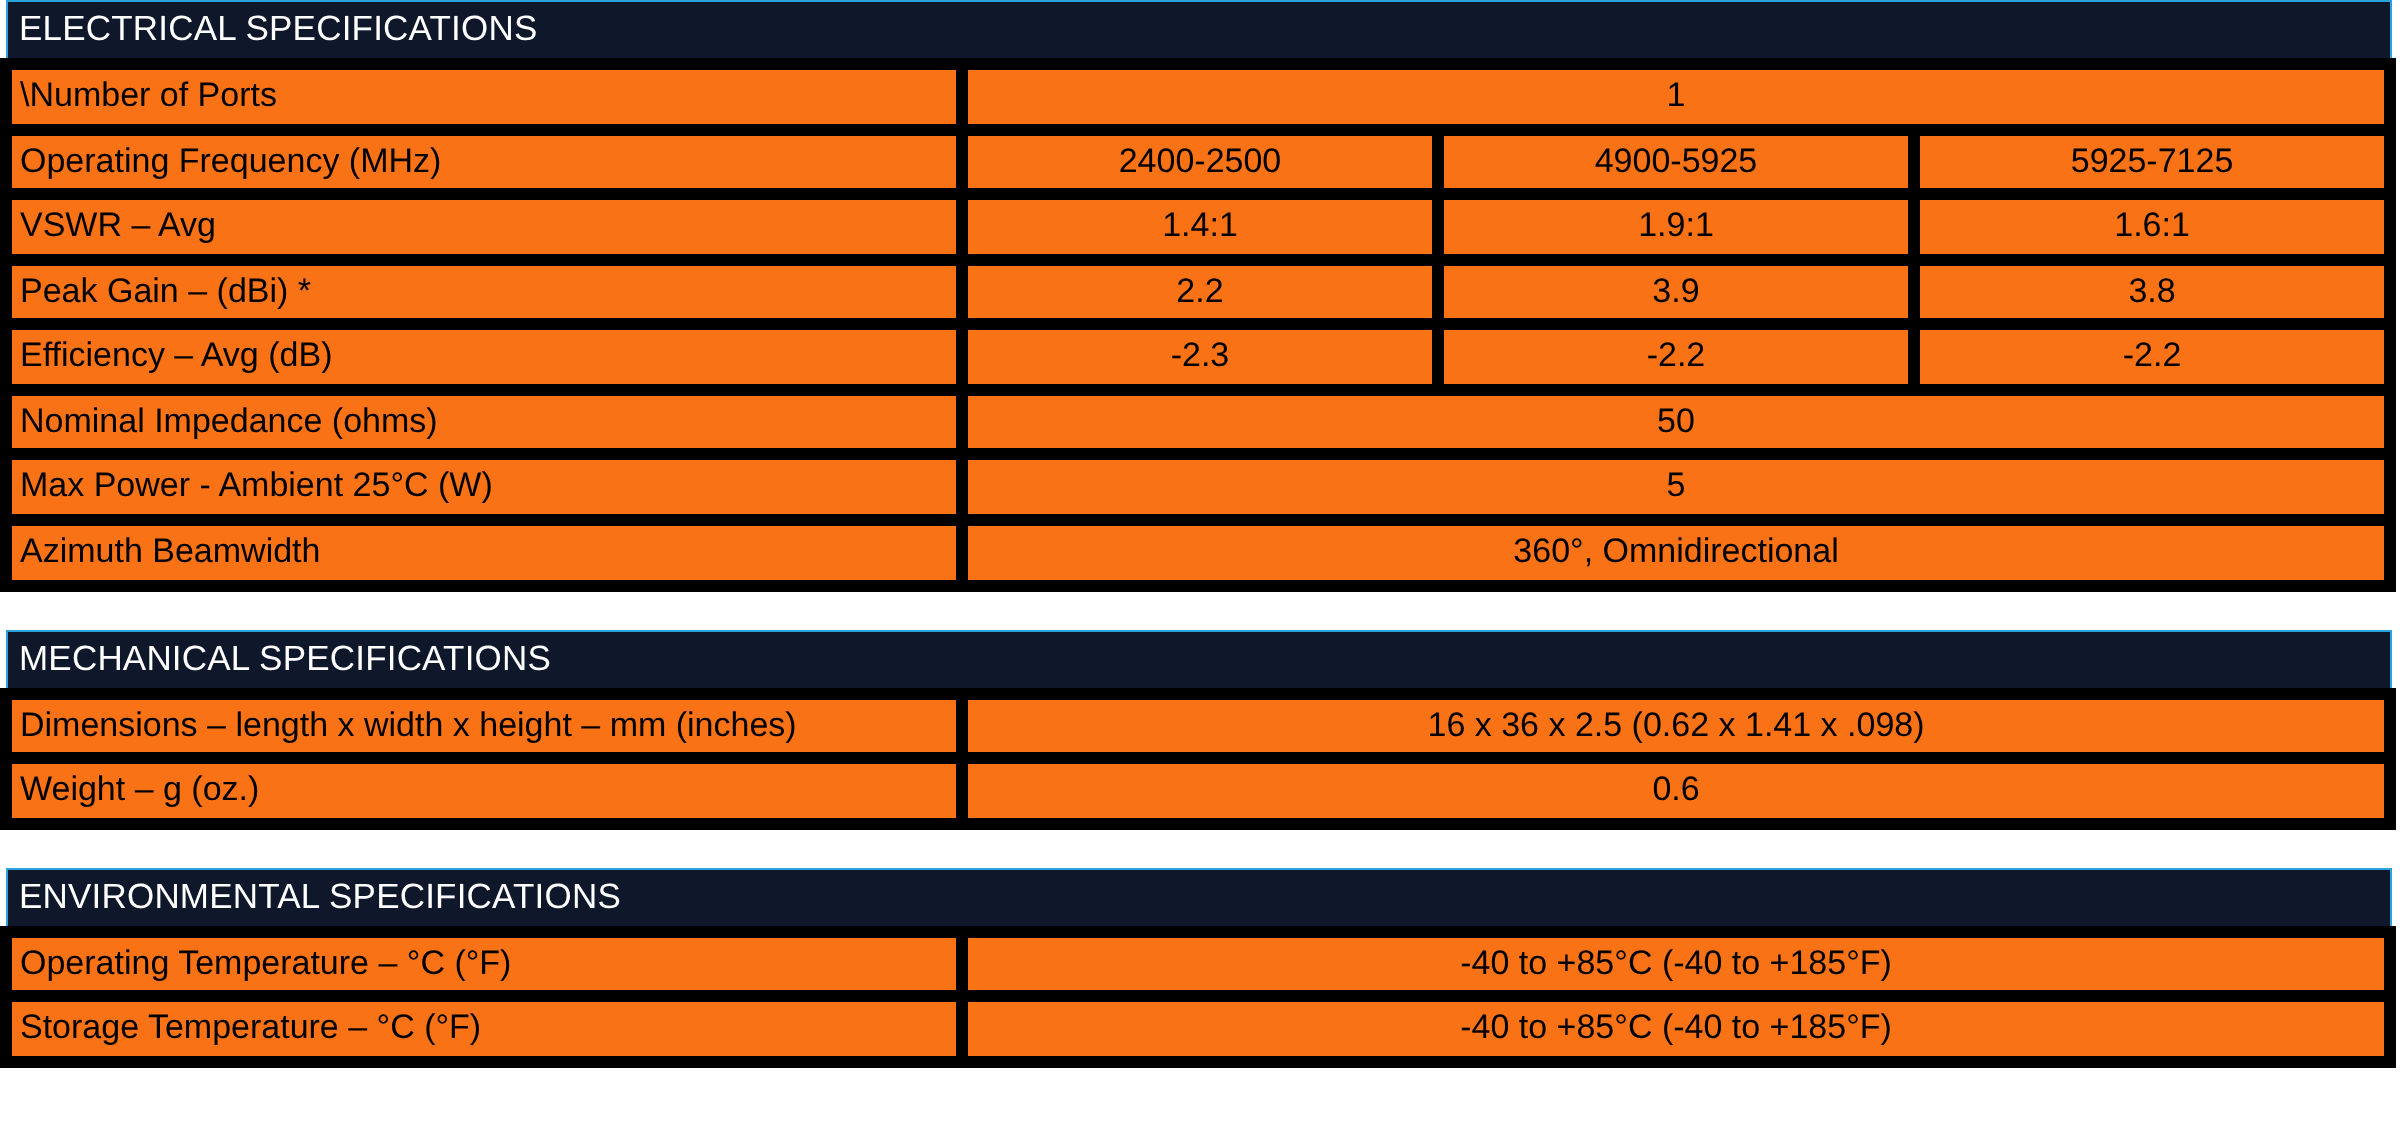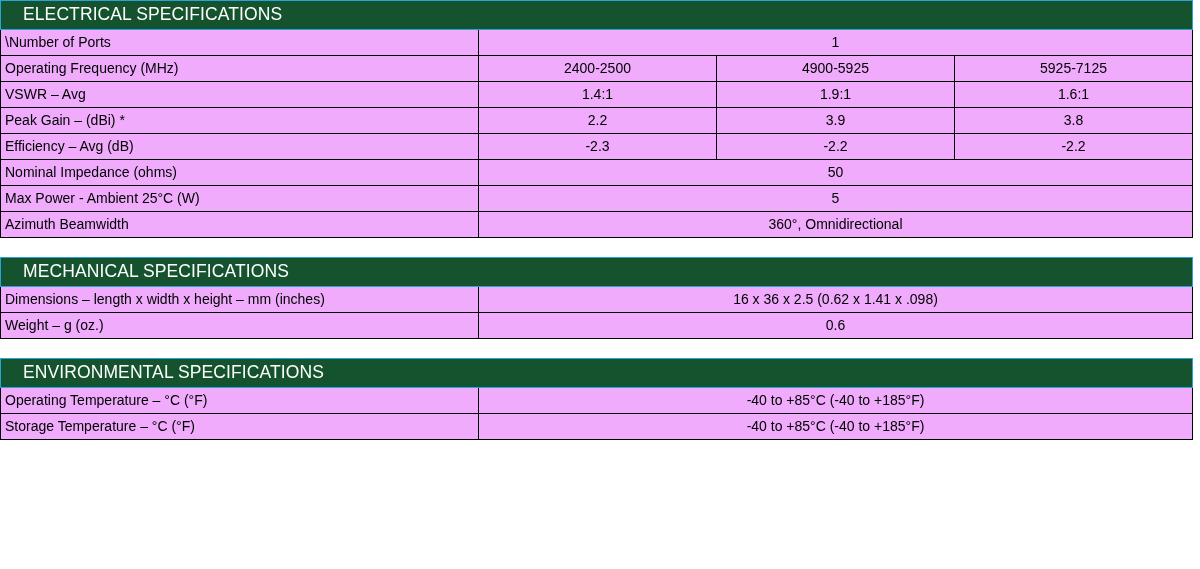--- a/index.html
+++ b/index.html
@@ -18,41 +18,41 @@
     width: 1192px;
     margin: 0 0 0 0;
     padding: 0;
   }
   table.spec {
     border-collapse: collapse;
     width: 1192px;
     table-layout: fixed;
   }
   table.spec td {
-    border: 1px solid #000000;
-    font-size: 14px;
+    border: 6px solid #000000;
+    font-size: 17px;
     line-height: 1.15;
     padding: 3px 4px 4px 4px;
     height: 18px;
     vertical-align: middle;
-    background: #f0abfc;
+    background: #f97316;
   }
   td.label {
     text-align: left;
     padding-left: 4px;
   }
   td.val {
     text-align: center;
   }
   tr.section td {
-    background: #14532d;
+    background: #0f172a;
     color: #ffffff;
     font-size: 17.5px;
     border: 1px solid #29a3dc;
-    padding: 3px 4px 5px 22px;
+    padding: 3px 4px 5px 6px;
     letter-spacing: 0.1px;
   }
   .gap {
     height: 19px;
     width: 1192px;
   }
 </style>
 </head>
 <body>
 

